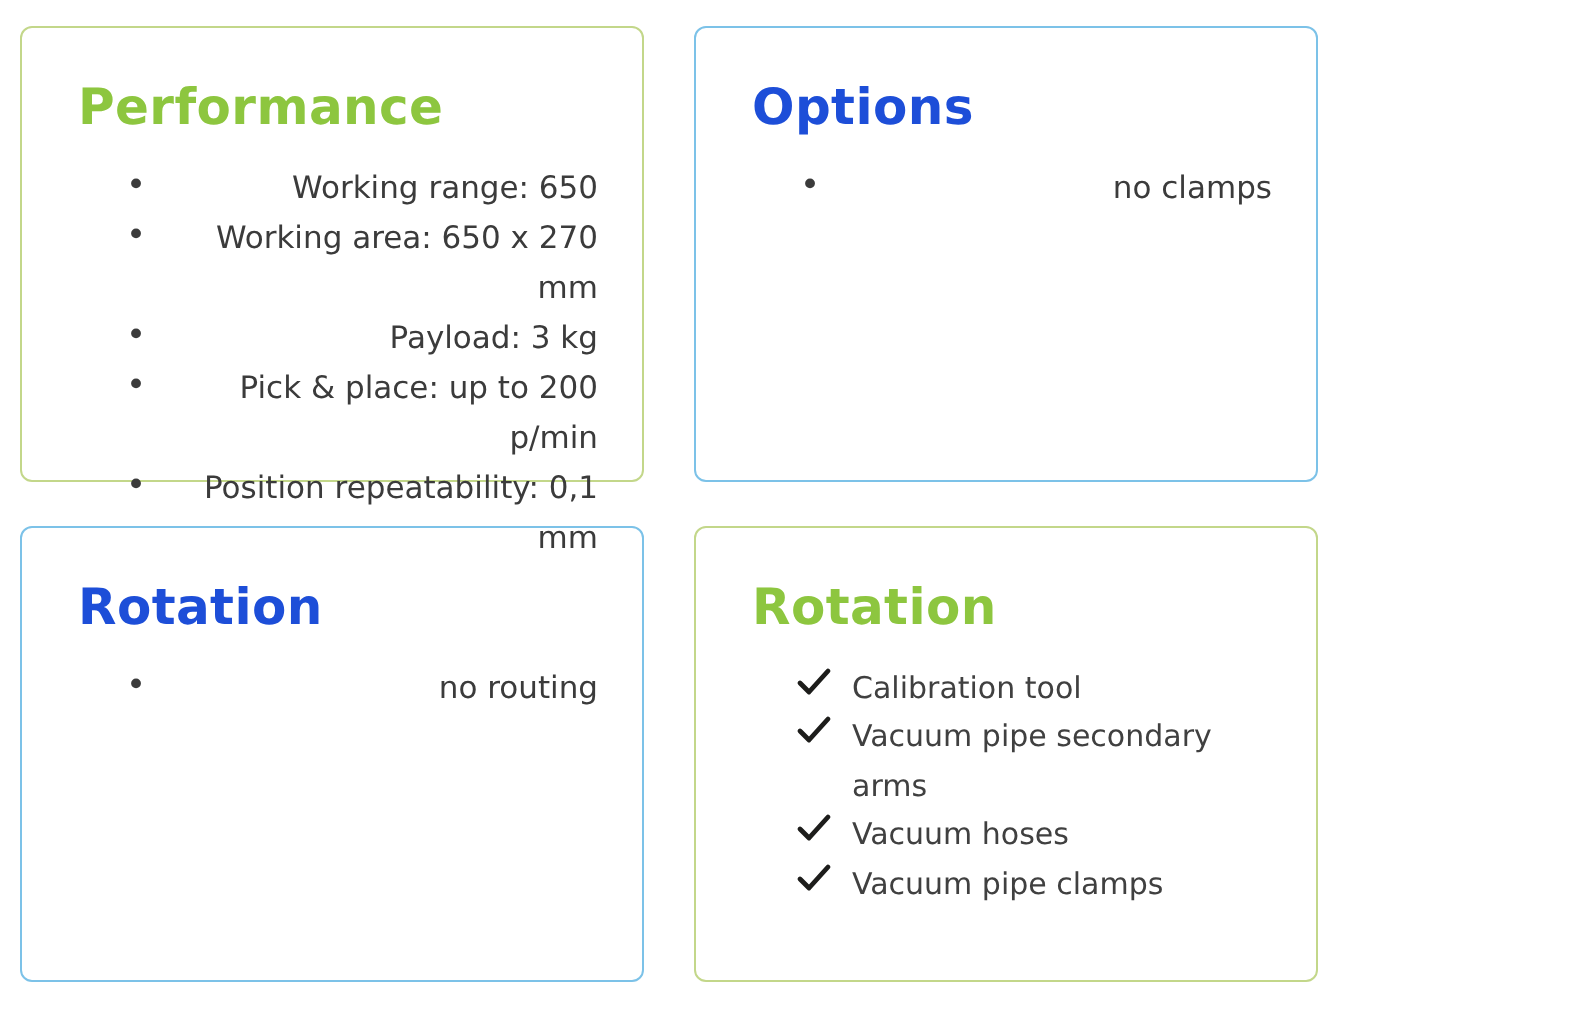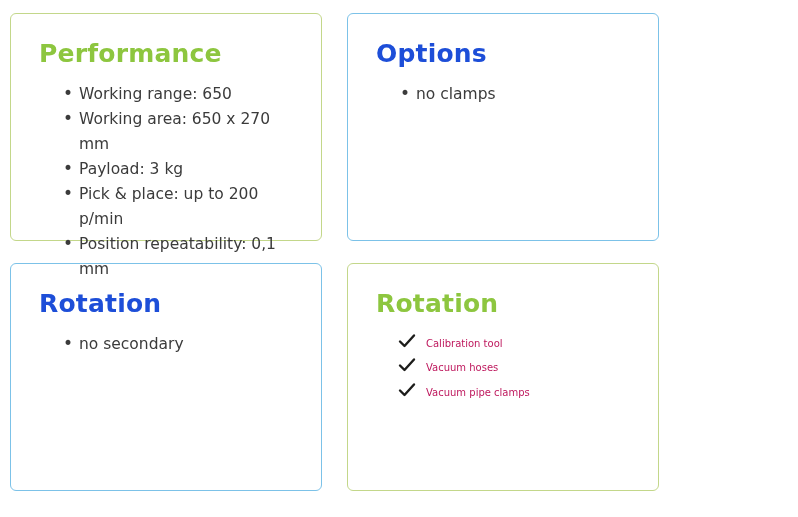--- a/index.html
+++ b/index.html
@@ -46,20 +46,21 @@
     letter-spacing: 0.2px;
     line-height: 1.1;
   }
   .title-green { color: #8dc63f; }
   .title-blue  { color: #1d4ed8; }
 
   ul.bullets {
     margin: 0;
     padding: 0 0 0 30px;
     list-style: none;
+    text-align: right;
   }
   ul.bullets li {
     position: relative;
     font-size: 15.5px;
     line-height: 25px;
     color: #3b3b3b;
     padding-left: 16px;
   }
   ul.bullets li::before {
     content: "\2022";
@@ -70,23 +71,23 @@
     color: #3b3b3b;
   }
 
   ul.checks {
     margin: 0;
     padding: 0 0 0 28px;
     list-style: none;
   }
   ul.checks li {
     position: relative;
-    font-size: 10px;
+    font-size: 15px;
     line-height: 24.5px;
-    color: #be185d;
+    color: #404040;
     padding-left: 28px;
   }
   ul.checks li .check {
     position: absolute;
     left: 0;
     top: 0;
     width: 18px;
     height: 18px;
     color: #1d1d1b;
   }
@@ -111,34 +112,42 @@
   <section class="card blue card-opts">
     <h2 class="card-title title-blue">Options</h2>
     <ul class="bullets">
       <li>no clamps</li>
     </ul>
   </section>
 
   <section class="card blue card-rot">
     <h2 class="card-title title-blue">Rotation</h2>
     <ul class="bullets">
-      <li>no secondary</li>
+      <li>no routing</li>
     </ul>
   </section>
 
   <section class="card green card-acc">
     <h2 class="card-title title-green">Rotation</h2>
     <ul class="checks">
       <li>
         <span class="check">
           <svg width="18" height="18" viewBox="0 0 18 18">
               <path d="M2 9.5 L6.5 14 L16 3.5" fill="none" stroke="#1d1d1b" stroke-width="2.4" stroke-linecap="round" stroke-linejoin="round"></path>
             </svg>
         </span>
         <span>Calibration tool</span>
+      </li>
+      <li>
+        <span class="check">
+          <svg width="18" height="18" viewBox="0 0 18 18">
+              <path d="M2 9.5 L6.5 14 L16 3.5" fill="none" stroke="#1d1d1b" stroke-width="2.4" stroke-linecap="round" stroke-linejoin="round"></path>
+            </svg>
+        </span>
+        <span>Vacuum pipe secondary arms</span>
       </li>
       <li>
         <span class="check">
           <svg width="18" height="18" viewBox="0 0 18 18">
               <path d="M2 9.5 L6.5 14 L16 3.5" fill="none" stroke="#1d1d1b" stroke-width="2.4" stroke-linecap="round" stroke-linejoin="round"></path>
             </svg>
         </span>
         <span>Vacuum hoses</span>
       </li>
       <li>

